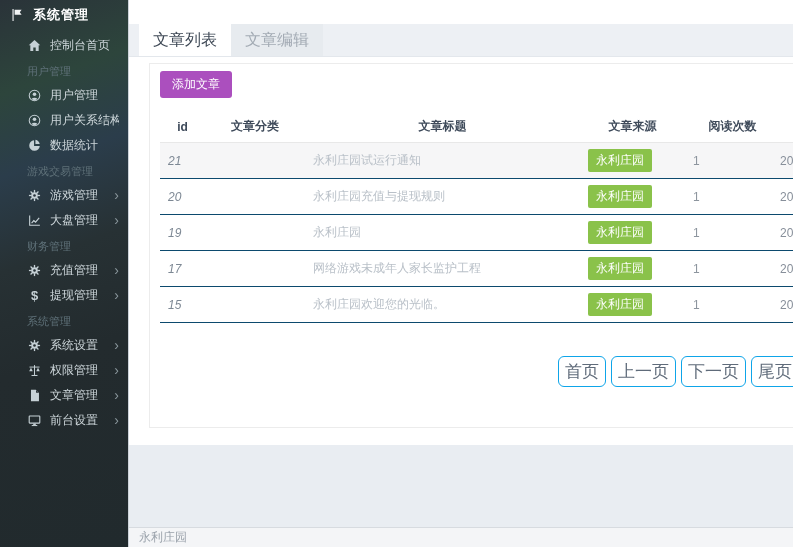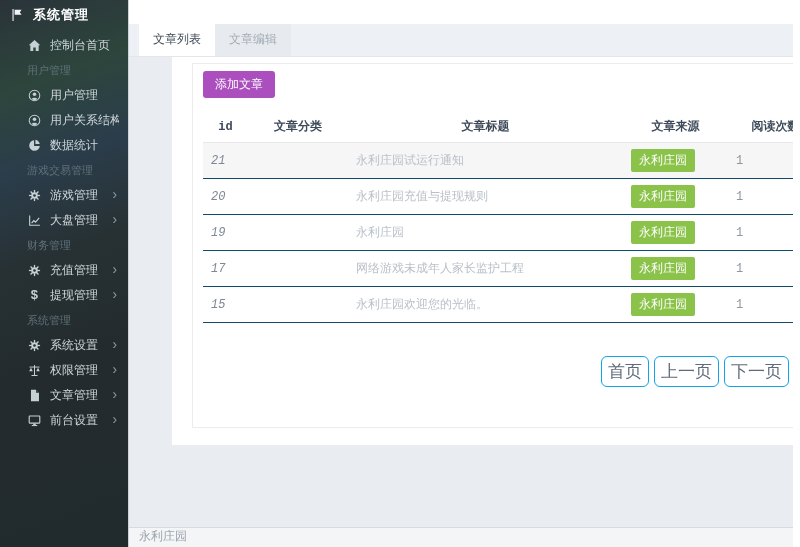--- a/index.html
+++ b/index.html
@@ -1,19 +1,19 @@
 <!DOCTYPE html>
 <html style="--accent-purple: #ab4fbe; --source-green: #8ac24a;"><head>
 <meta charset="utf-8">
 <style>
   * { box-sizing: border-box; margin: 0; padding: 0; }
   html, body { width: 800px; height: 547px; overflow: hidden; }
   body { font-family: "Liberation Sans", "DejaVu Sans", sans-serif; font-size: 12px; }
 
-  .app { display: flex; width: 793px; height: 547px; font-family: Liberation Mono, monospace; }
+  .app { display: flex; width: 793px; height: 547px; }
 
   
   .sidebar {
     flex: 0 0 128px; width: 128px; height: 100%;
     background:
       linear-gradient(160deg,
         #2a3339 0%, #2d453c 16%, #2b3d4b 30%,
         #273134 46%, #232b2e 64%, #212a2d 100%);
     color: #cdd6da; overflow: hidden;
   }
@@ -26,24 +26,24 @@
   .sb-ico svg { display: block; }
   .sb-dollar { font-weight: bold; font-size: 13px; color: #c6d1d6; }
   .sb-label { flex: 1; color: #ced7db; font-size: 12px; white-space: nowrap; overflow: hidden; }
   .sb-arrow { color: #8a969c; font-size: 14px; line-height: 1; margin-top: -2px; }
   .sb-section { height: 25px; line-height: 26px; padding-left: 10px; font-size: 11px; color: #5e7078; white-space: nowrap; }
 
   
   .main { flex: 1; min-width: 0; display: flex; flex-direction: column; background: #e9edf2; border-left: 1px solid #ccd2d9; overflow: hidden; }
   .top-strip { height: 24px; background: #ffffff; }
   .tabbar { height: 33px; background: #edf0f4; display: flex; padding-left: 10px; border-bottom: 1px solid #e3e7ec; }
-  .tab { padding: 0 14px; line-height: 32px; font-size: 12px; color: #a3abb4; background: #e7ebef; cursor: pointer; white-space: nowrap; }
+  .tab { padding: 0 14px; line-height: 32px; font-size: 16px; color: #a3abb4; background: #e7ebef; cursor: pointer; white-space: nowrap; }
   .tab.active { background: #ffffff; color: #3f4956; }
 
-  .panel { background: #ffffff; padding: 6px 8px 17px 20px; margin-left: 43px; }
+  .panel { background: #ffffff; padding: 6px 8px 17px 20px; }
   .card { border: 1px solid #ececec; width: 930px; padding: 7px 10px 40px 10px; }
 
   .btn-add {
     background: var(--accent-purple, #ab4fbe); color: #fff; border: none; border-radius: 3px;
     font-size: 12px; padding: 5px 12px; cursor: pointer; font-family: inherit;
   }
 
   .tbl { border-collapse: collapse; table-layout: fixed; width: 810px; margin-top: 13px; font-size: 12px; }
   .tbl th { text-align: center; font-weight: bold; color: #3e4a5a; padding: 7px 8px; border-bottom: 1px solid #e8e8e8; white-space: nowrap; overflow: hidden; }
   .tbl td { padding: 6px 8px; border-bottom: 1px solid #0c4a6e; white-space: nowrap; overflow: hidden; }

